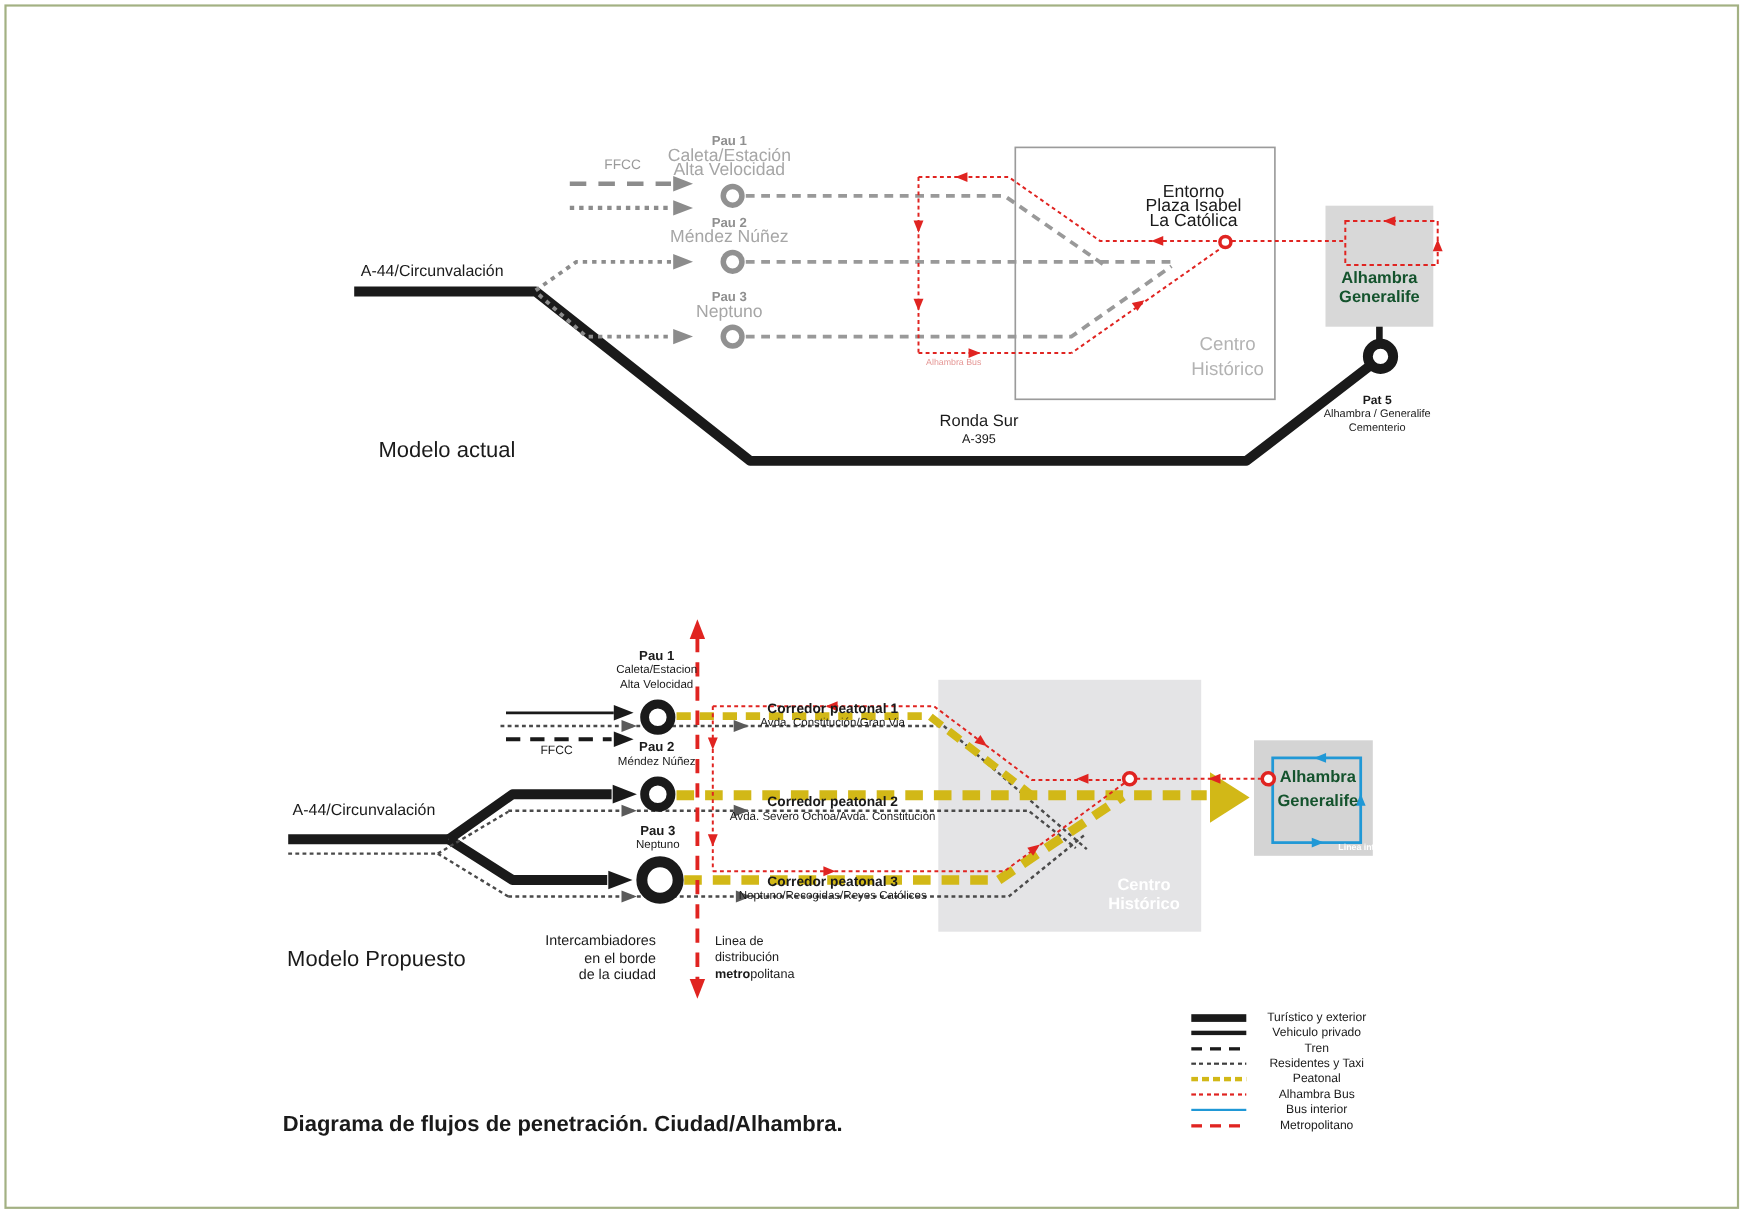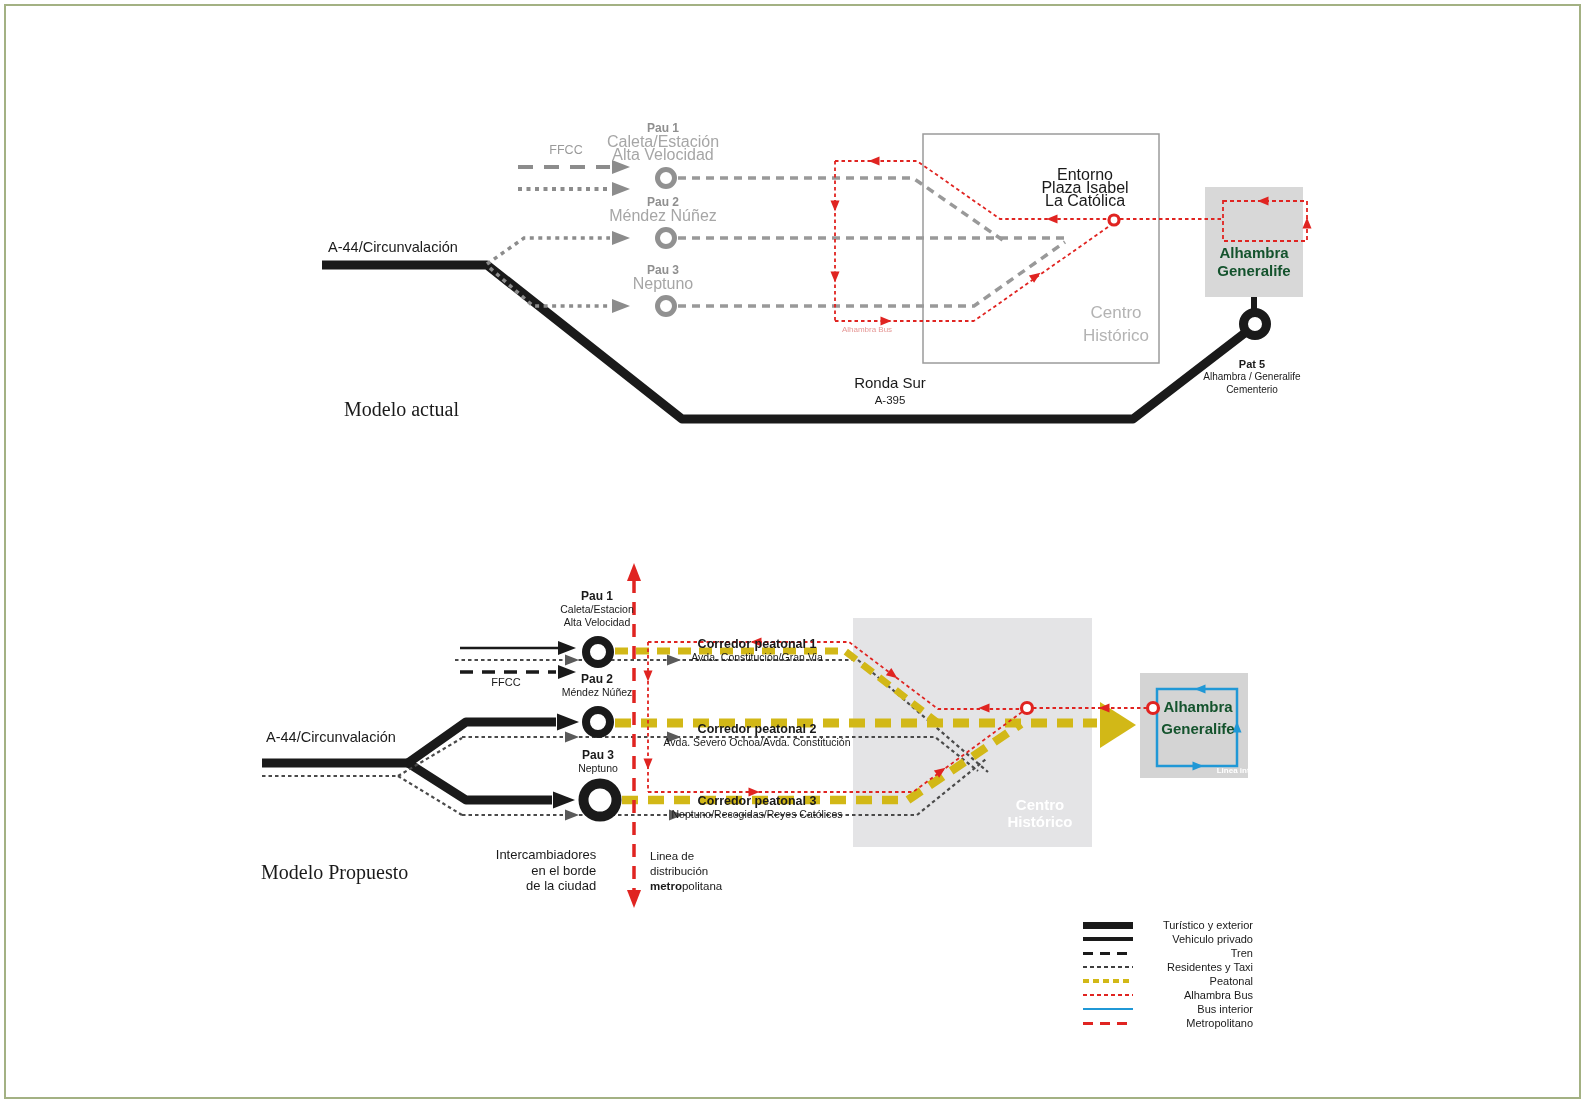--- a/index.html
+++ b/index.html
@@ -8,35 +8,35 @@
   #frame{position:absolute;left:4px;top:4px;right:4px;bottom:4px;border:2px solid #a3b183;pointer-events:none;}
   #diagram-svg{position:absolute;left:0;top:0;}
   .lbl{position:absolute;white-space:nowrap;}
   .ctr{transform:translateX(-50%);text-align:center;}
   .b{font-weight:bold;}
   
   .gray-name{font-size:12px;font-weight:bold;color:#8f8f8f;line-height:14px;}
   .gray-sub{font-size:16px;color:#a6a6a6;line-height:13px;}
   .blk-name{font-size:12px;font-weight:bold;color:#1a1a1a;line-height:14px;}
   .blk-sub{font-size:10.5px;color:#1a1a1a;line-height:13px;}
-  .model-title{font-size:20px;color:#1a1a1a;font-family:Liberation Serif, serif;}
+  .model-title{font-size:20px;color:#1a1a1a;}
   .road-lbl{font-size:14.5px;color:#1a1a1a;text-align:center;}
   .centro-top{font-size:17px;color:#b3b3b3;line-height:23px;}
   .centro-bot{font-size:15px;font-weight:bold;color:#fff;line-height:17px;}
   .alh-lbl{font-size:15px;font-weight:bold;line-height:18px;color:#14532d;}
   .corr-name{font-size:12.5px;font-weight:bold;line-height:14px;margin-top:32px;}
   .corr-route{font-size:10.5px;line-height:13px;}
   .small-note{font-size:13px;line-height:15.5px;}
   .dist-note{font-size:11.5px;line-height:15px;}
   .caption{font-size:20px;font-weight:bold;}
   
   #legend{position:absolute;left:1083px;top:918px;}
   .leg-row{display:flex;align-items:center;height:14px;}
   .leg-sw{width:50px;margin-right:8px;flex:none;}
-  .leg-lab{width:112px;text-align:right;font-size:11px;color:#1a1a1a;}
+  .leg-lab{width:112px;text-align:center;font-size:11px;color:#1a1a1a;}
   .sw0{height:7px;background:#1a1a1a;}
   .sw1{height:4px;background:#1a1a1a;}
   .sw2{height:3px;background:repeating-linear-gradient(90deg,#1a1a1a 0 10px,transparent 10px 17px);}
   .sw3{height:2.5px;background:repeating-linear-gradient(90deg,#3f3f3f 0 4px,transparent 4px 7px);}
   .sw4{height:3.5px;background:repeating-linear-gradient(90deg,#d2b817 0 6px,transparent 6px 10px);}
   .sw5{height:2.5px;background:repeating-linear-gradient(90deg,#e02421 0 4px,transparent 4px 7px);}
   .sw6{height:2.5px;background:#2098d6;}
   .sw7{height:3px;background:repeating-linear-gradient(90deg,#e02421 0 10px,transparent 10px 17px);}
 </style>
 </head>
@@ -263,20 +263,21 @@
 </div>
 
 <div class="lbl dist-note" style="left:650px;top:849px;">
   <div>Linea de</div>
   <div>distribución</div>
   <div><span class="b">metro</span><span>politana</span></div>
 </div>
 
 <div class="lbl model-title" style="left:261px;top:861px;">Modelo Propuesto</div>
 
+<div class="lbl caption" style="left:257px;top:1011px;">Diagrama de flujos de penetración. Ciudad/Alhambra.</div>
 
 <div id="legend">
   <div class="leg-row">
     <div class="leg-sw sw0"></div>
     <div class="leg-lab">Turístico y exterior</div>
   </div>
   <div class="leg-row">
     <div class="leg-sw sw1"></div>
     <div class="leg-lab">Vehiculo privado</div>
   </div>

